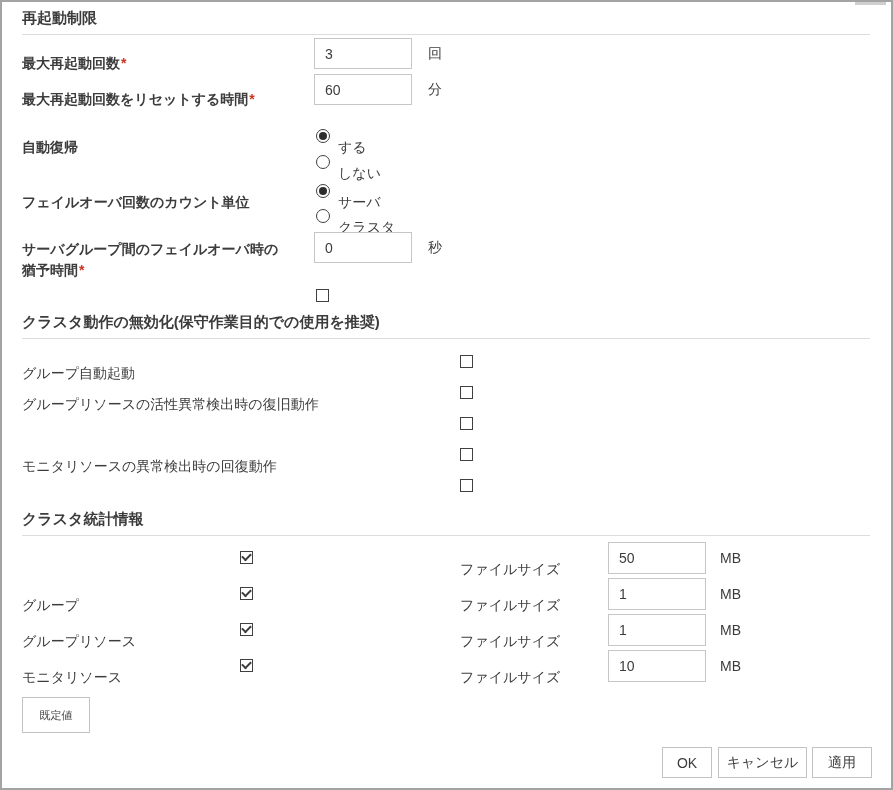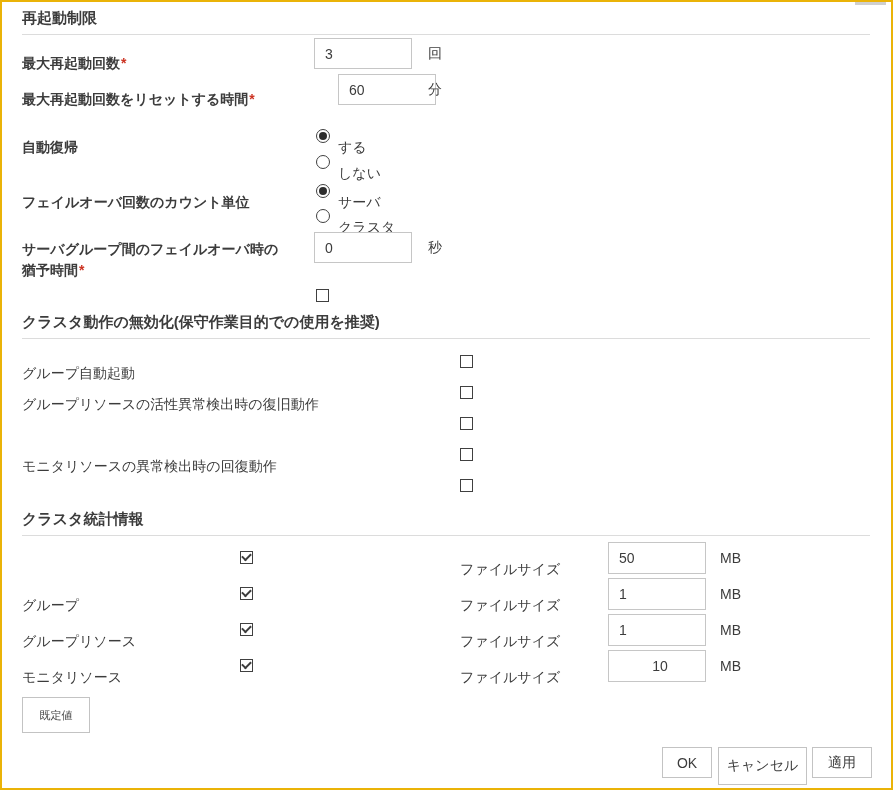--- a/index.html
+++ b/index.html
@@ -1,18 +1,18 @@
 <!DOCTYPE html>
 <html><head>
 <meta charset="utf-8">
 <style>
   html,body{margin:0;padding:0;background:#fff;}
   .dialog{
     position:relative;width:893px;height:790px;box-sizing:border-box;
-    border:2px solid #eab308;background:#fff;overflow:hidden;
+    border:2px solid #a3a3a3;background:#fff;overflow:hidden;
     font-family:"Liberation Sans","DejaVu Sans",sans-serif;color:#3c3c3c;
   }
   .sec{position:absolute;left:20px;font-size:15px;font-weight:bold;line-height:20px;white-space:nowrap;}
   .divider{position:absolute;left:20px;width:848px;height:1px;background:#dcdcdc;}
   .lbl{position:absolute;font-size:14px;line-height:21px;white-space:nowrap;margin-top:11px;}
   .b{font-weight:bold;}
   .req{color:#cc3322;font-weight:bold;margin-left:1px;}
   .txt{
     position:absolute;width:98px;height:31px;box-sizing:border-box;
     border:1px solid #c6c6c6;background:#fff;color:#3c3c3c;
@@ -52,21 +52,21 @@
   <div class="scroll-frag" style="left:853px;top:0;width:31px;height:3px"></div>
 
   <div class="sec" style="top:6px">再起動制限</div>
   <div class="divider" style="top:32px"></div>
 
   <div class="lbl b" style="left:20px;top:40px"><span>最大再起動回数</span><span class="req">*</span></div>
   <input type="text" class="txt" style="left: 312px; top: 36px;" value="3">
   <div class="unit" style="left:426px;top:41px">回</div>
 
   <div class="lbl b" style="left:20px;top:76px"><span>最大再起動回数をリセットする時間</span><span class="req">*</span></div>
-  <input type="text" class="txt" style="left: 312px; top: 72px; margin-left: 24px;" value="60">
+  <input type="text" class="txt" style="left: 312px; top: 72px;" value="60">
   <div class="unit" style="left:426px;top:77px">分</div>
 
   <div class="lbl b" style="left:20px;top:124px">自動復帰</div>
   <input type="radio" name="auto_recovery" class="rdo" style="left: 314px; top: 127px;" checked="">
   <div class="lbl" style="left:336px;top:124px">する</div>
   <input type="radio" name="auto_recovery" class="rdo" style="left: 314px; top: 153px;">
   <div class="lbl" style="left:336px;top:150px">しない</div>
 
   <div class="lbl b" style="left:20px;top:179px">フェイルオーバ回数のカウント単位</div>
   <input type="radio" name="failover_unit" class="rdo" style="left: 314px; top: 182px;" checked="">
@@ -115,21 +115,21 @@
 
   <div class="lbl" style="left:20px;top:618px">グループリソース</div>
   <input type="checkbox" class="chk" style="left: 238px; top: 621px;" checked="">
   <div class="lbl" style="left:458px;top:618px">ファイルサイズ</div>
   <input type="text" class="txt" style="left: 606px; top: 612px; height: 32px;" value="1">
   <div class="unit" style="left:718px;top:618px">MB</div>
 
   <div class="lbl" style="left:20px;top:654px">モニタリソース</div>
   <input type="checkbox" class="chk" style="left: 238px; top: 657px;" checked="">
   <div class="lbl" style="left:458px;top:654px">ファイルサイズ</div>
-  <input type="text" class="txt" style="left: 606px; top: 648px; height: 32px; text-align: center;" value="10">
+  <input type="text" class="txt" style="left: 606px; top: 648px; height: 32px;" value="10">
   <div class="unit" style="left:718px;top:654px">MB</div>
 
   <button class="btn" style="left:20px;top:695px;width:68px;height:36px;font-size:11px">既定値</button>
   <button class="btn" style="left:660px;top:745px;width:50px;height:31px">OK</button>
-  <button class="btn" style="left:716px;top:745px;width:89px;height:38px">キャンセル</button>
+  <button class="btn" style="left:716px;top:745px;width:89px;height:31px">キャンセル</button>
   <button class="btn" style="left:810px;top:745px;width:60px;height:31px">適用</button>
 
 </div>
 
 </body></html>

